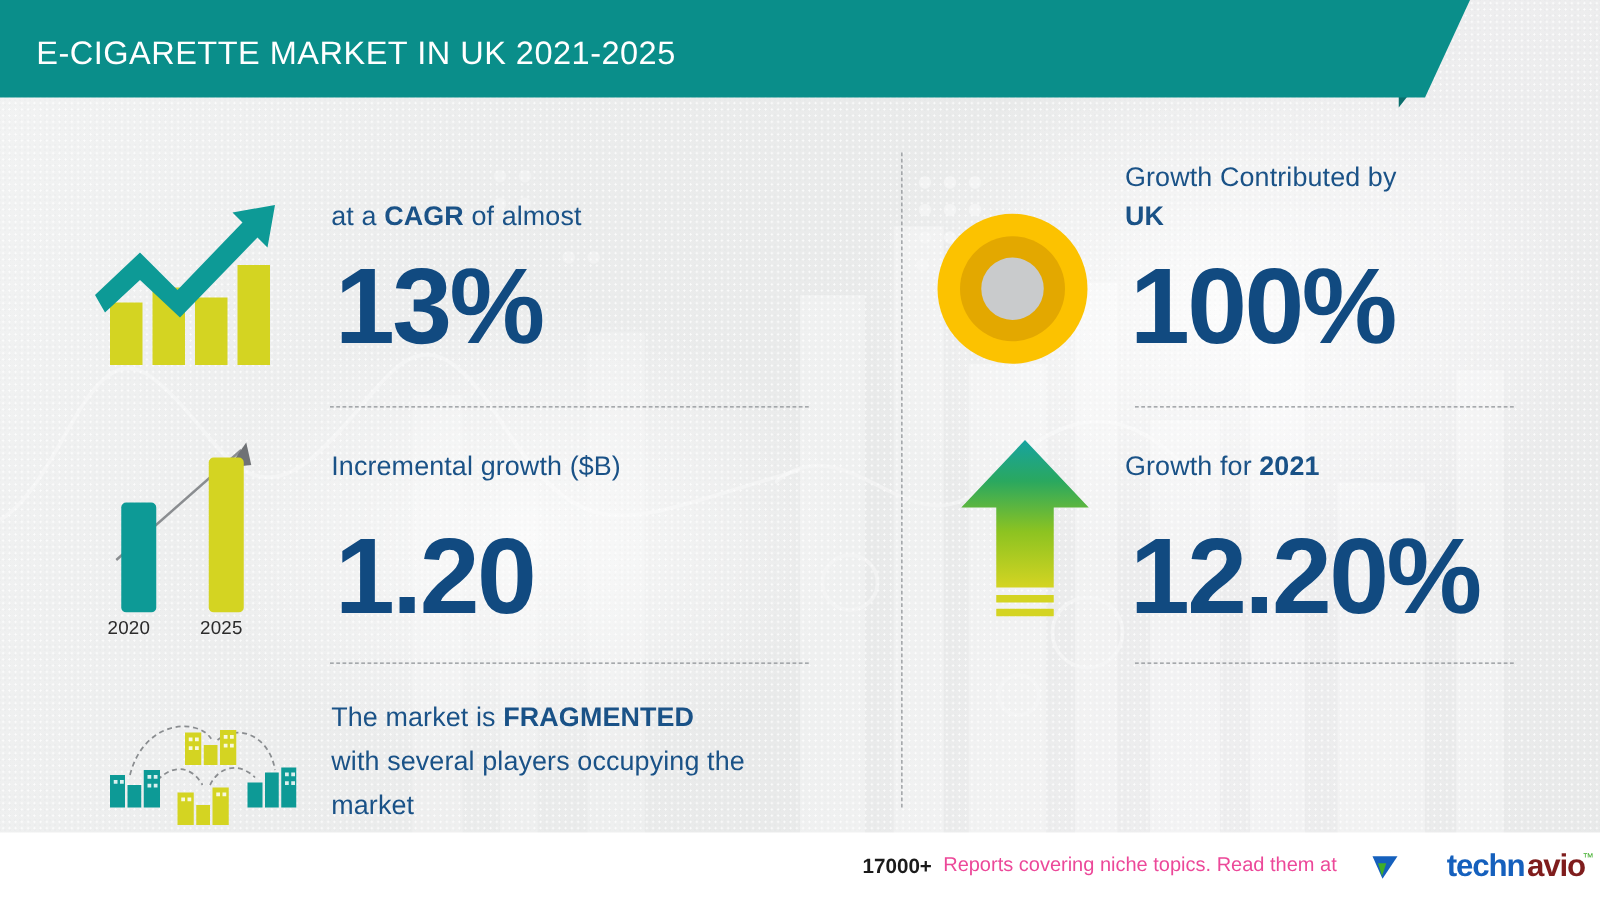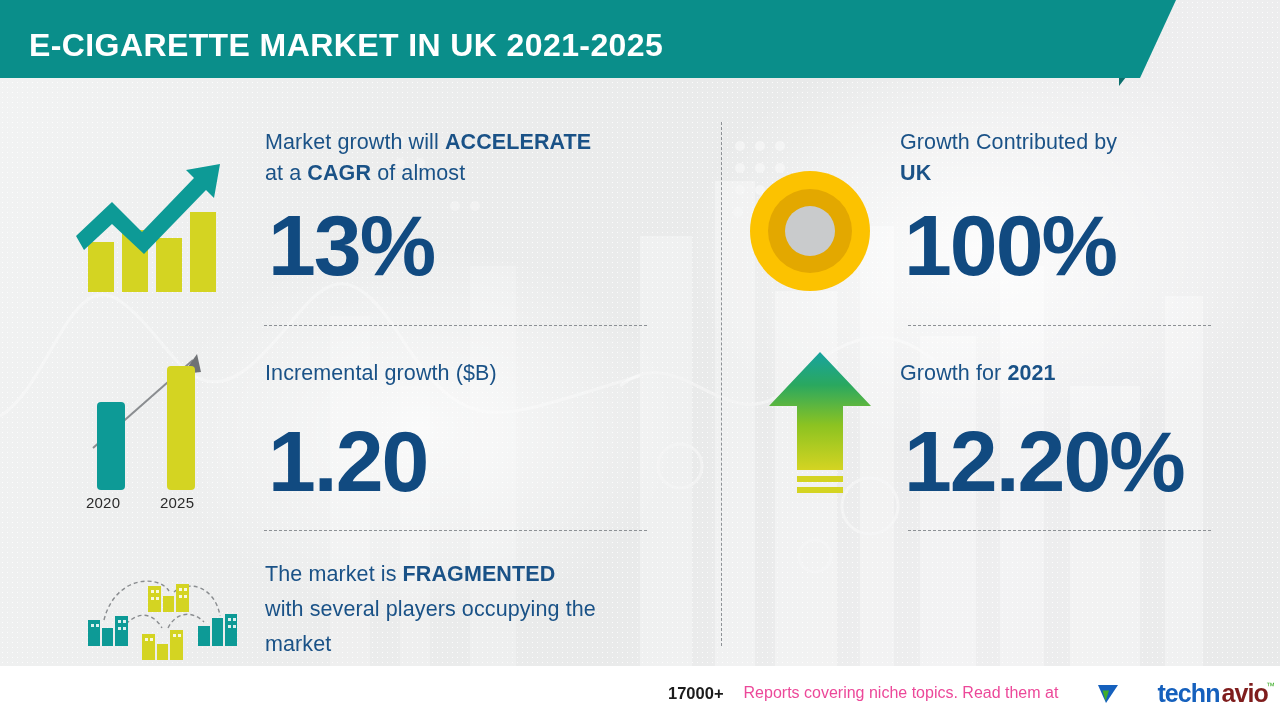--- a/index.html
+++ b/index.html
@@ -71,22 +71,22 @@
     left: 1119px; top: 58px;
     width: 0; height: 0;
     border-top: 28px solid #0b6f6d;
     border-right: 22px solid transparent;
     z-index: 4;
   }
   .header-title {
     position: absolute;
     left: 29px; top: 27px;
     color: #ffffff;
-    font-size: 32px;
-    font-weight: bold;
+    font-size: 26px;
+    font-weight: normal;
     letter-spacing: 0.4px;
     white-space: nowrap;
     z-index: 6;
   }
 
   
   .divider-h {
     position: absolute;
     height: 0;
     border-top: 1px dashed #8d9195;
@@ -122,21 +122,21 @@
     height: 54px;
     background: #ffffff;
     z-index: 8;
   }
   .footer-inner {
     position: absolute;
     right: 12px; top: 0;
     height: 54px;
     display: flex;
     align-items: center;
-    gap: 20px;
+    gap: 9px;
   }
   .footer-count {
     color: #1b1b1b;
     font-size: 16.5px;
     font-weight: bold;
   }
   .footer-text {
     color: #ec4899;
     font-size: 16px;
   }
@@ -241,21 +241,21 @@
         <rect x="20" y="82" width="26" height="50"></rect>
         <rect x="54" y="70" width="26" height="62"></rect>
         <rect x="88" y="78" width="26" height="54"></rect>
         <rect x="122" y="52" width="26" height="80"></rect>
       </g>
       <path d="M8 76 L44 42 L74 72 L126 18 L118 10 L152 4 L146 38 L138 30 L76 94 L44 64 L16 90 Z" fill="#0d9a96"></path>
     </svg>
   </div>
 
   <div class="stat-label" style="left:265px; top:127px; width:420px;">
-    <span><span>Market growth will </span><b>ACCELERATE</b></span><br>
+    <br>
     <span><span>at a </span><b>CAGR</b><span> of almost</span></span>
   </div>
 
   <div class="stat-value" style="left:268px; top:202px; font-size:86px;">13%</div>
 
   <div class="divider-h" style="left:264px; top:325px; width:383px;"></div>
 
   <div class="icon-box" style="left:75px; top:340px; width:150px; height:150px;">
     <svg viewBox="0 0 150 150" width="150" height="150">
       <g stroke="#8a8d90" stroke-width="2" fill="none">

